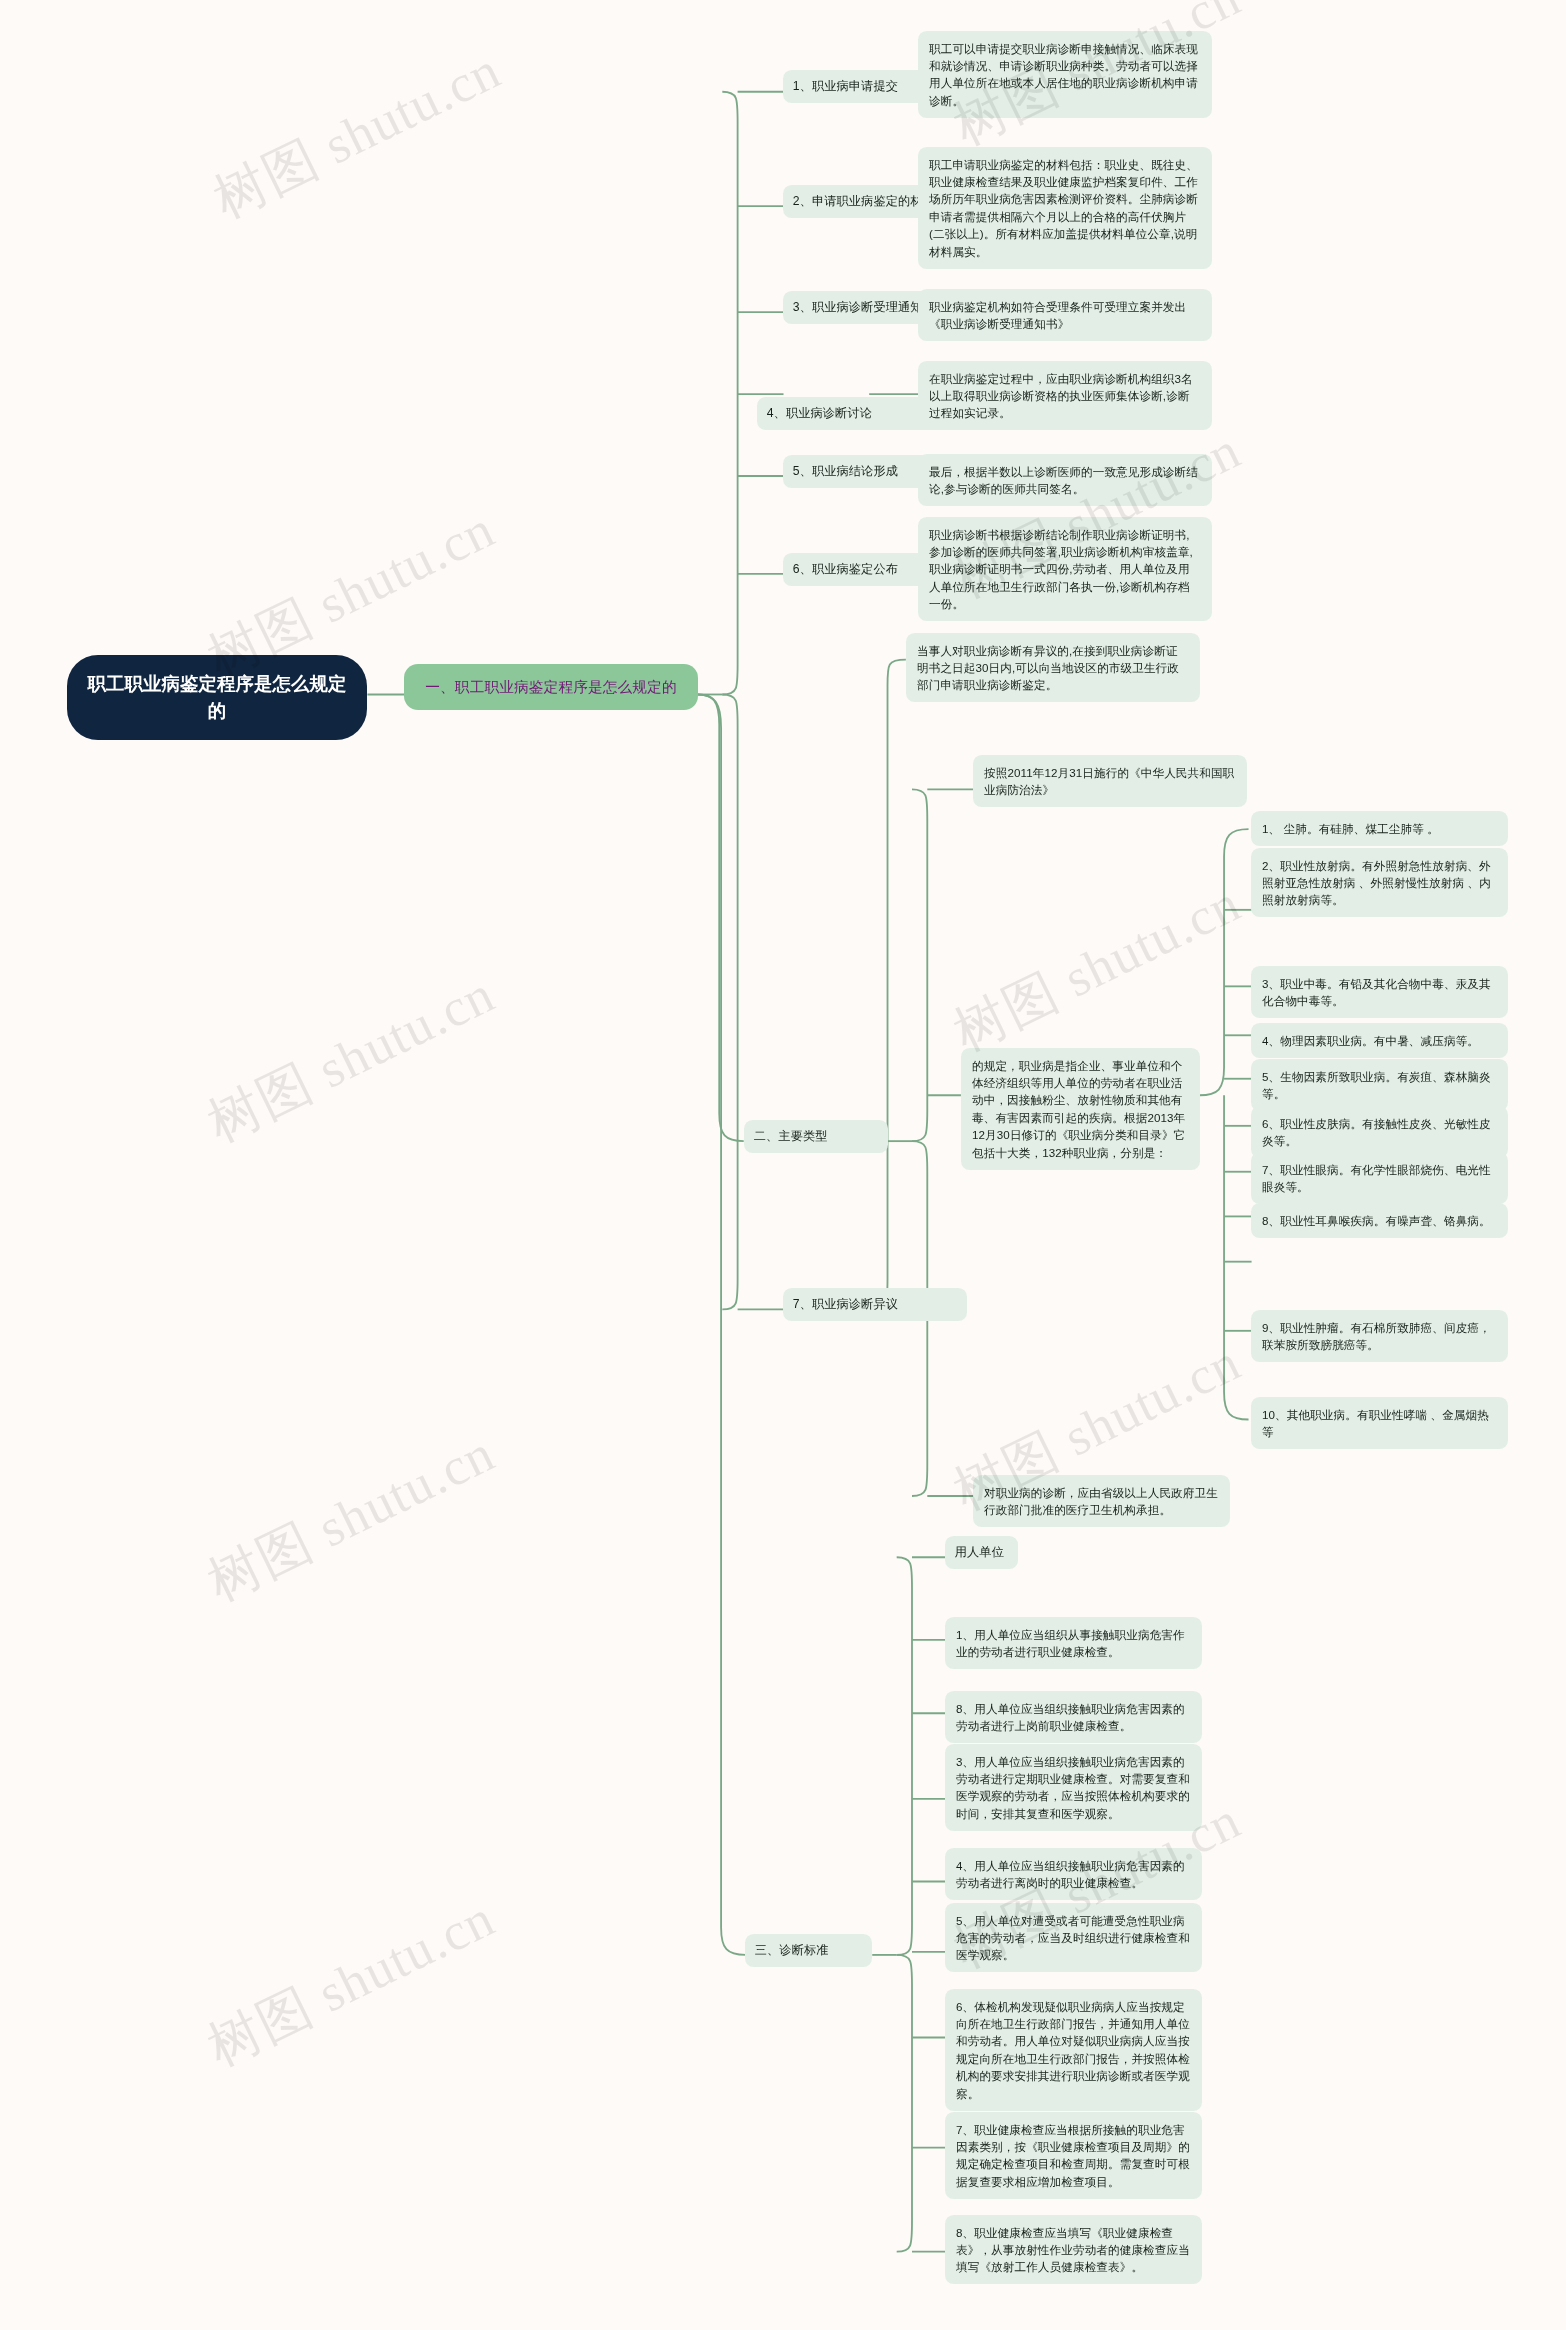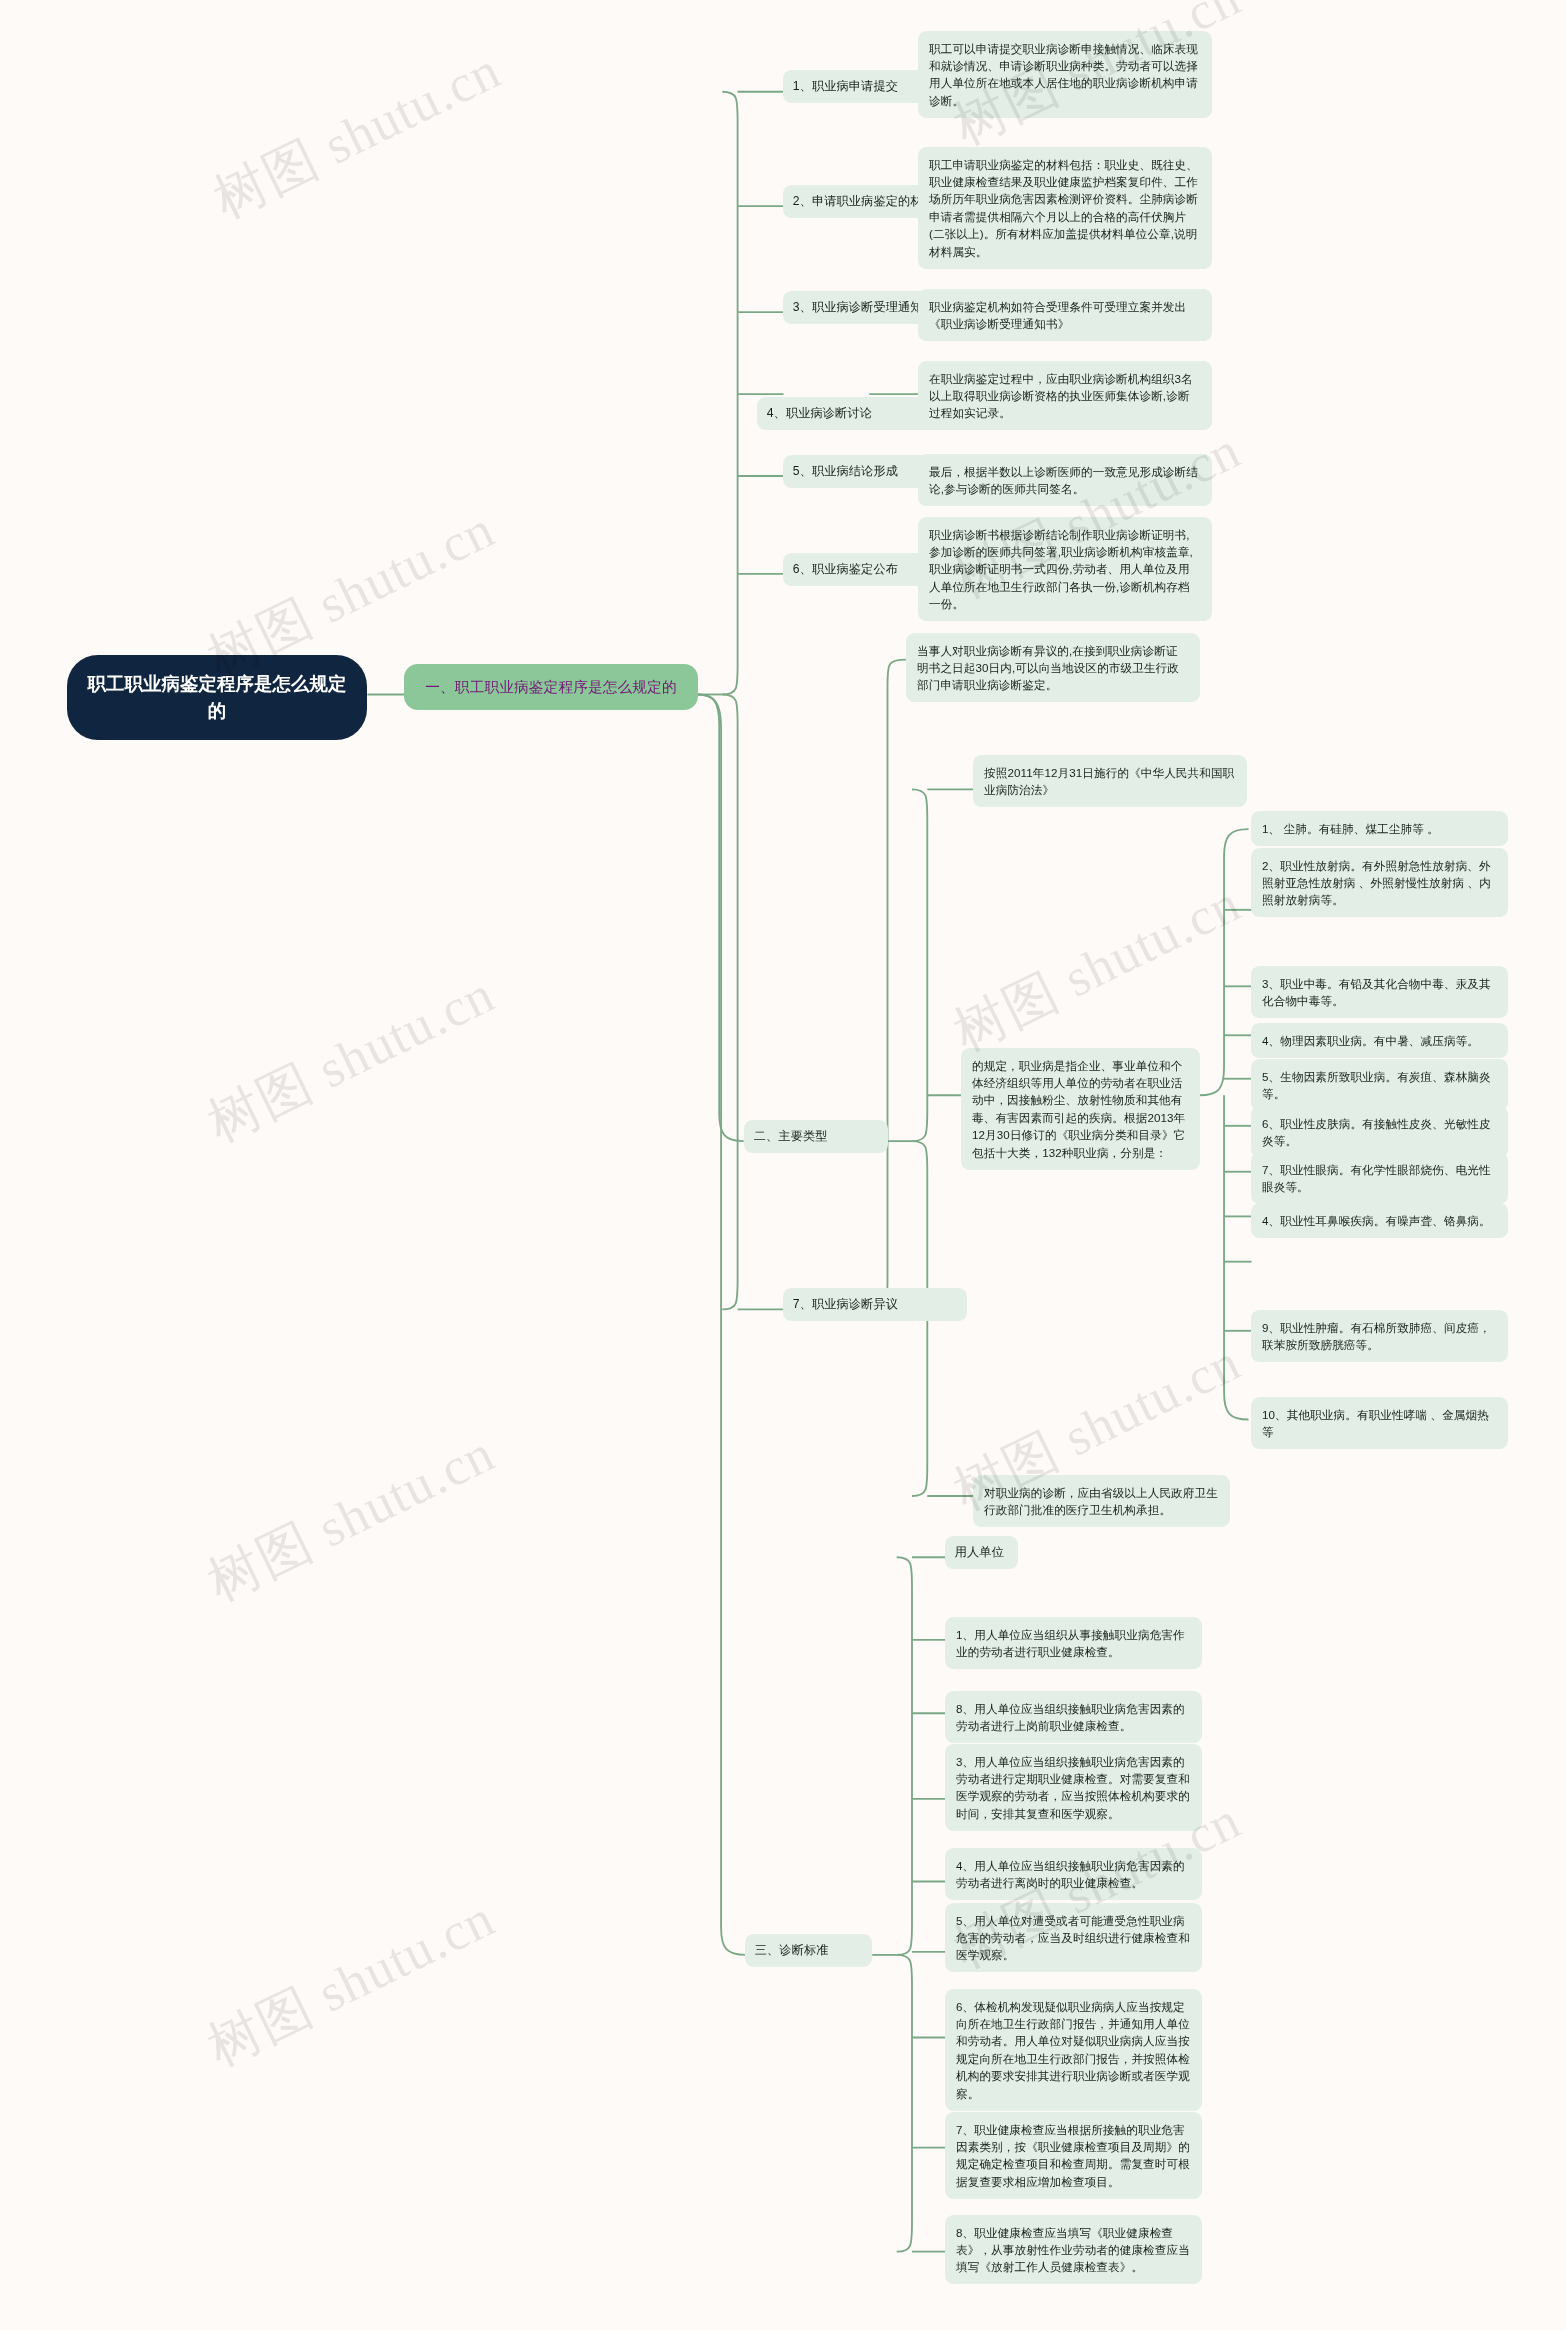--- a/index.html
+++ b/index.html
@@ -210,21 +210,21 @@
   <div class="node" style="left:1251px; top:1059px; width:257px; font-size:11.6px;">
     <span>5、生物因素所致职业病。有炭疽、森林脑炎等。</span>
   </div>
   <div class="node" style="left:1251px; top:1106px; width:257px; font-size:11.6px;">
     <span>6、职业性皮肤病。有接触性皮炎、光敏性皮炎等。</span>
   </div>
   <div class="node" style="left:1251px; top:1152px; width:257px; font-size:11.6px;">
     <span>7、职业性眼病。有化学性眼部烧伤、电光性眼炎等。</span>
   </div>
   <div class="node" style="left:1251px; top:1203px; width:257px; font-size:11.6px;">
-    <span>4、职业性耳鼻喉疾病。有噪声聋、铬鼻病。</span>
+    <span>8、职业性耳鼻喉疾病。有噪声聋、铬鼻病。</span>
   </div>
   <div class="node" style="left:1251px; top:1310px; width:257px; font-size:11.6px;">
     <span>9、职业性肿瘤。有石棉所致肺癌、间皮癌，联苯胺所致膀胱癌等。</span>
   </div>
   <div class="node" style="left:1251px; top:1397px; width:257px; font-size:11.6px;">
     <span>10、其他职业病。有职业性哮喘 、金属烟热等</span>
   </div>
 
   <div class="node label small" style="left:745px; top:1934px; width:127px;">
     <span>三、诊断标准</span>

